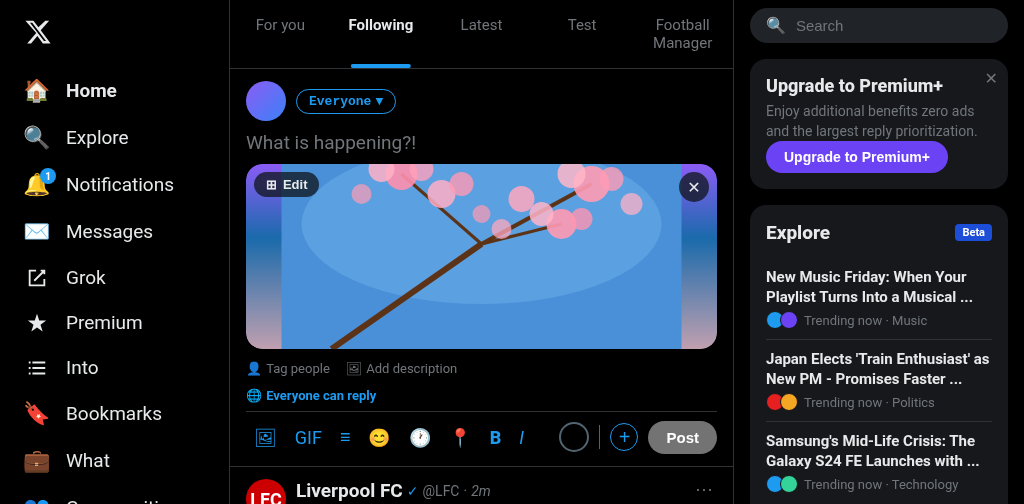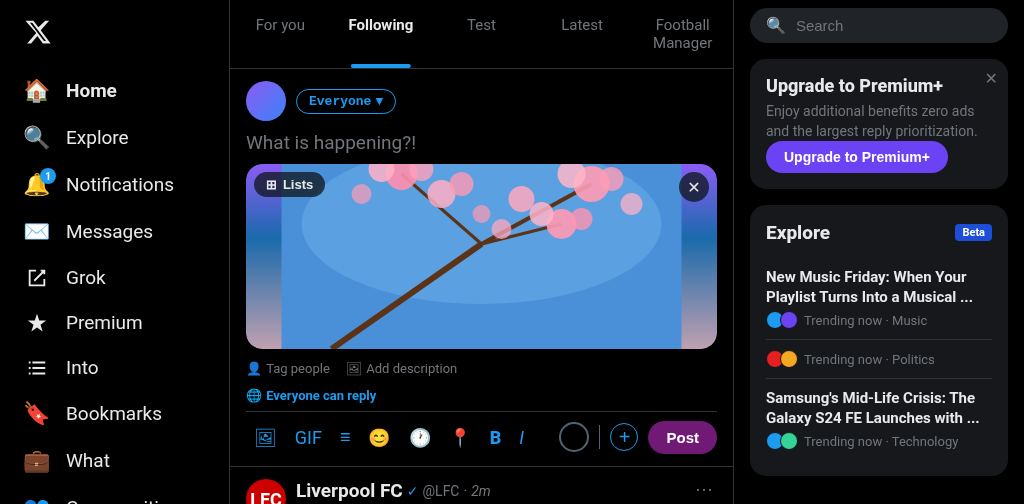--- a/index.html
+++ b/index.html
@@ -264,21 +264,21 @@
       border: 1px solid #1d9bf0;
       background: transparent;
       color: #1d9bf0;
       font-size: 20px;
       display: flex;
       align-items: center;
       justify-content: center;
       cursor: pointer;
     }
     .post-btn {
-      background: #701a75;
+      background: #737373;
       color: #fff;
       border: none;
       border-radius: 9999px;
       padding: 8px 18px;
       font-size: 15px;
       font-weight: 700;
       cursor: pointer;
     }
 
     
@@ -541,24 +541,24 @@
 <main class="main">
 
   <div class="tabs">
     <div class="tab">
       <span>For you</span>
     </div>
     <div class="tab active">
       <span>Following</span>
     </div>
     <div class="tab">
+      <span>Latest</span>
+    </div>
+    <div class="tab">
       <span>Test</span>
-    </div>
-    <div class="tab">
-      <span>Latest</span>
     </div>
     <div class="tab">
       <span>Football Manager</span>
     </div>
   </div>
 
   <div class="compose-area">
     <div class="compose-top">
       <div class="avatar-circle"></div>
       <button class="everyone-btn">
@@ -596,21 +596,21 @@
               <circle cx="180" cy="20" r="12" fill="#ff9ab4" opacity="0.8"></circle>
               <circle cx="240" cy="35" r="13" fill="#ffa8be" opacity="0.85"></circle>
 
               <circle cx="80" cy="30" r="10" fill="#ff9bb5" opacity="0.7"></circle>
               <circle cx="350" cy="40" r="11" fill="#ffb2c6" opacity="0.75"></circle>
               <circle cx="200" cy="50" r="9" fill="#ff9ab4" opacity="0.7"></circle>
               <circle cx="220" cy="65" r="10" fill="#ffa8be" opacity="0.75"></circle>
             </svg>
             <button class="image-overlay-btn">
               <span>⊞</span>
-              <span>Lists</span>
+              <span>Edit</span>
             </button>
             <button class="image-close-btn">✕</button>
           </div>
         </div>
 
         <div class="image-actions">
           <span>
             <span>👤</span>
             <span>Tag people</span>
           </span>
@@ -690,20 +690,21 @@
       <div class="trend-meta">
         <div class="trend-icons">
           <div class="trend-icon-circle" style="background:#1d9bf0;"></div>
           <div class="trend-icon-circle" style="background:#6c42f5;"></div>
         </div>
         <span>Trending now · Music</span>
       </div>
     </div>
 
     <div class="trend-item">
+      <div class="trend-title">Japan Elects 'Train Enthusiast' as New PM - Promises Faster ...</div>
       <div class="trend-meta">
         <div class="trend-icons">
           <div class="trend-icon-circle" style="background:#e62020;"></div>
           <div class="trend-icon-circle" style="background:#f5a623;"></div>
         </div>
         <span>Trending now · Politics</span>
       </div>
     </div>
 
     <div class="trend-item">

